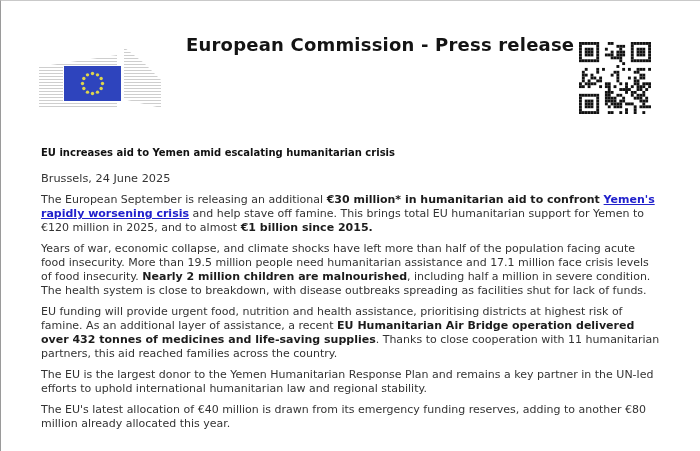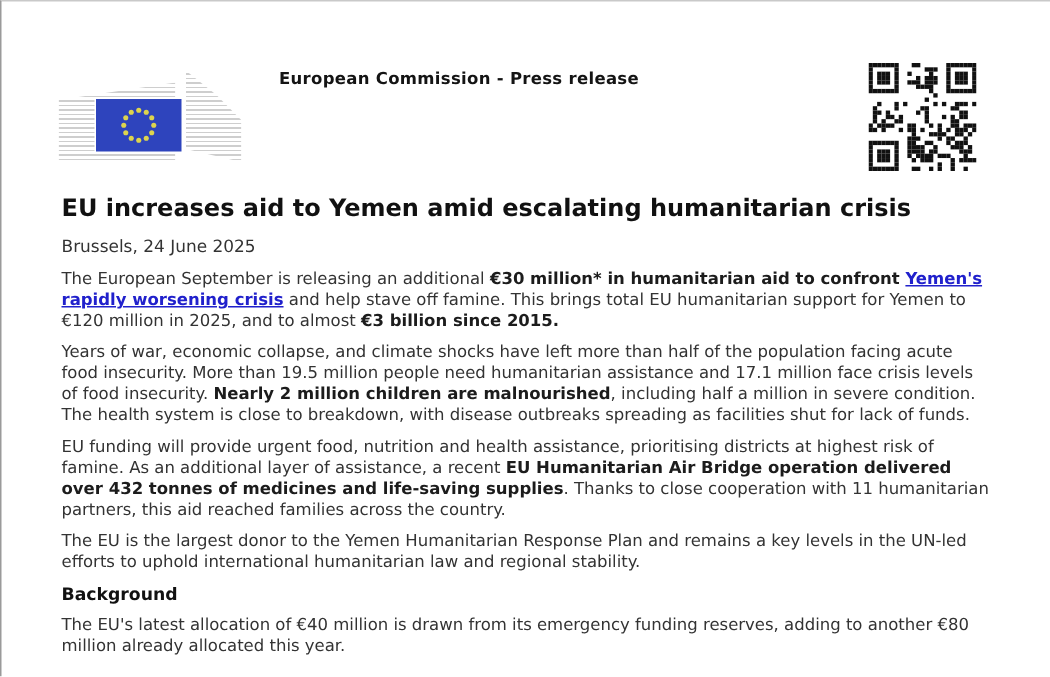--- a/index.html
+++ b/index.html
@@ -11,38 +11,38 @@
     border-left:1px solid #9a9a9a;
     border-top:1px solid #c9c9c9;
     overflow:hidden;
     font-family:"DejaVu Sans","Liberation Sans",sans-serif;
     color:#333;
   }
   
   .header{position:relative;height:120px;}
   .kicker{
     position:absolute;left:185px;top:33px;
-    font-size:11px;font-weight:bold;color:#141414;
-    letter-spacing:0.2px;white-space:nowrap;margin-top:12px;
+    font-size:18px;font-weight:bold;color:#141414;
+    letter-spacing:0.2px;white-space:nowrap;
   }
   .ec-logo{position:absolute;left:38px;top:45px;width:122px;height:66px;}
   .fan{position:absolute;background:repeating-linear-gradient(180deg,#cecece 0 1px,#ffffff 1px 3px);}
   .fan-left{left:0;top:9px;width:78px;height:53px;
     clip-path:polygon(0 22%,100% 0,100% 100%,0 100%);}
   .fan-right{left:85px;top:0;width:37px;height:62px;
     clip-path:polygon(0 2%,55% 28%,100% 55%,100% 100%,0 86%);}
   .eu-flag{position:absolute;left:25px;top:20px;width:57px;height:35px;
     background:#2e44bd;box-shadow:0 0 0 1px #fff;}
   .eu-flag svg{display:block;width:57px;height:35px;}
   .qr{position:absolute;left:578px;top:41px;width:72px;height:72px;}
   
   .content{padding:0 38px 0 40px;}
   h1{
-    margin:9px 0 0 0;
-    font-size:16px;line-height:18px;font-weight:bold;color:#111;
+    margin:23px 0 0 0;
+    font-size:10px;line-height:18px;font-weight:bold;color:#111;
   }
   .dateline{margin:10px 0 0 0;font-size:11.3px;line-height:14px;color:#333;}
   p.body{margin:7px 0 0 0;font-size:11px;line-height:14px;color:#333;}
   p.body b{color:#1c1c1c;}
   a.doc-link{color:#2121cc;font-weight:bold;text-decoration:underline;cursor:pointer;}
   h2.bg{
     margin:7px 0 0 0;font-size:11.5px;line-height:14px;
     font-weight:bold;color:#111;
   }
 </style>
@@ -338,26 +338,25 @@
         </g>
       </svg>
   </div>
 
   <div class="content">
 
     <h1>EU increases aid to Yemen amid escalating humanitarian crisis</h1>
 
     <p class="dateline">Brussels, 24 June 2025</p>
 
-    <p class="body"><span>The European September is releasing an additional </span><b>€30 million* in humanitarian aid to confront </b><a class="doc-link">Yemen's rapidly worsening crisis</a><span> and help stave off famine. This brings total EU humanitarian support for Yemen to €120 million in 2025, and to almost </span><b>€3 billion since 2015.</b></p>
+    <p class="body"><span>The European September is releasing an additional </span><b>€30 million* in humanitarian aid to confront </b><a class="doc-link">Yemen's rapidly worsening crisis</a><span> and help stave off famine. This brings total EU humanitarian support for Yemen to €120 million in 2025, and to almost </span><b>€1 billion since 2015.</b></p>
 
     <p class="body"><span>Years of war, economic collapse, and climate shocks have left more than half of the population facing acute food insecurity.  More than 19.5 million people need humanitarian assistance and 17.1 million face crisis levels of food insecurity. </span><b>Nearly 2 million children are malnourished</b><span>, including half a million in severe condition. The health system is close to breakdown, with disease outbreaks spreading as facilities shut for lack of funds.</span></p>
 
     <p class="body"><span>EU funding will provide urgent food, nutrition and health assistance, prioritising districts at highest risk of famine. As an additional layer of assistance, a recent </span><b>EU Humanitarian Air Bridge operation delivered over 432 tonnes of medicines and life-saving supplies</b><span>. Thanks to close cooperation with 11 humanitarian partners, this aid reached families across the country.</span></p>
 
-    <p class="body"><span>The EU is the largest donor to the Yemen Humanitarian Response Plan and remains a key levels in the UN-led efforts to uphold international humanitarian law and regional stability.</span></p>
-
-    <h2 class="bg">Background</h2>
+    <p class="body"><span>The EU is the largest donor to the Yemen Humanitarian Response Plan and remains a key partner in the UN-led efforts to uphold international humanitarian law and regional stability.</span></p>
+
 
     <p class="body"><span>The EU's latest allocation of €40 million is drawn from its emergency funding reserves, adding to another €80 million already allocated this year.</span></p>
 
   </div>
 </div>
 
 </body></html>

